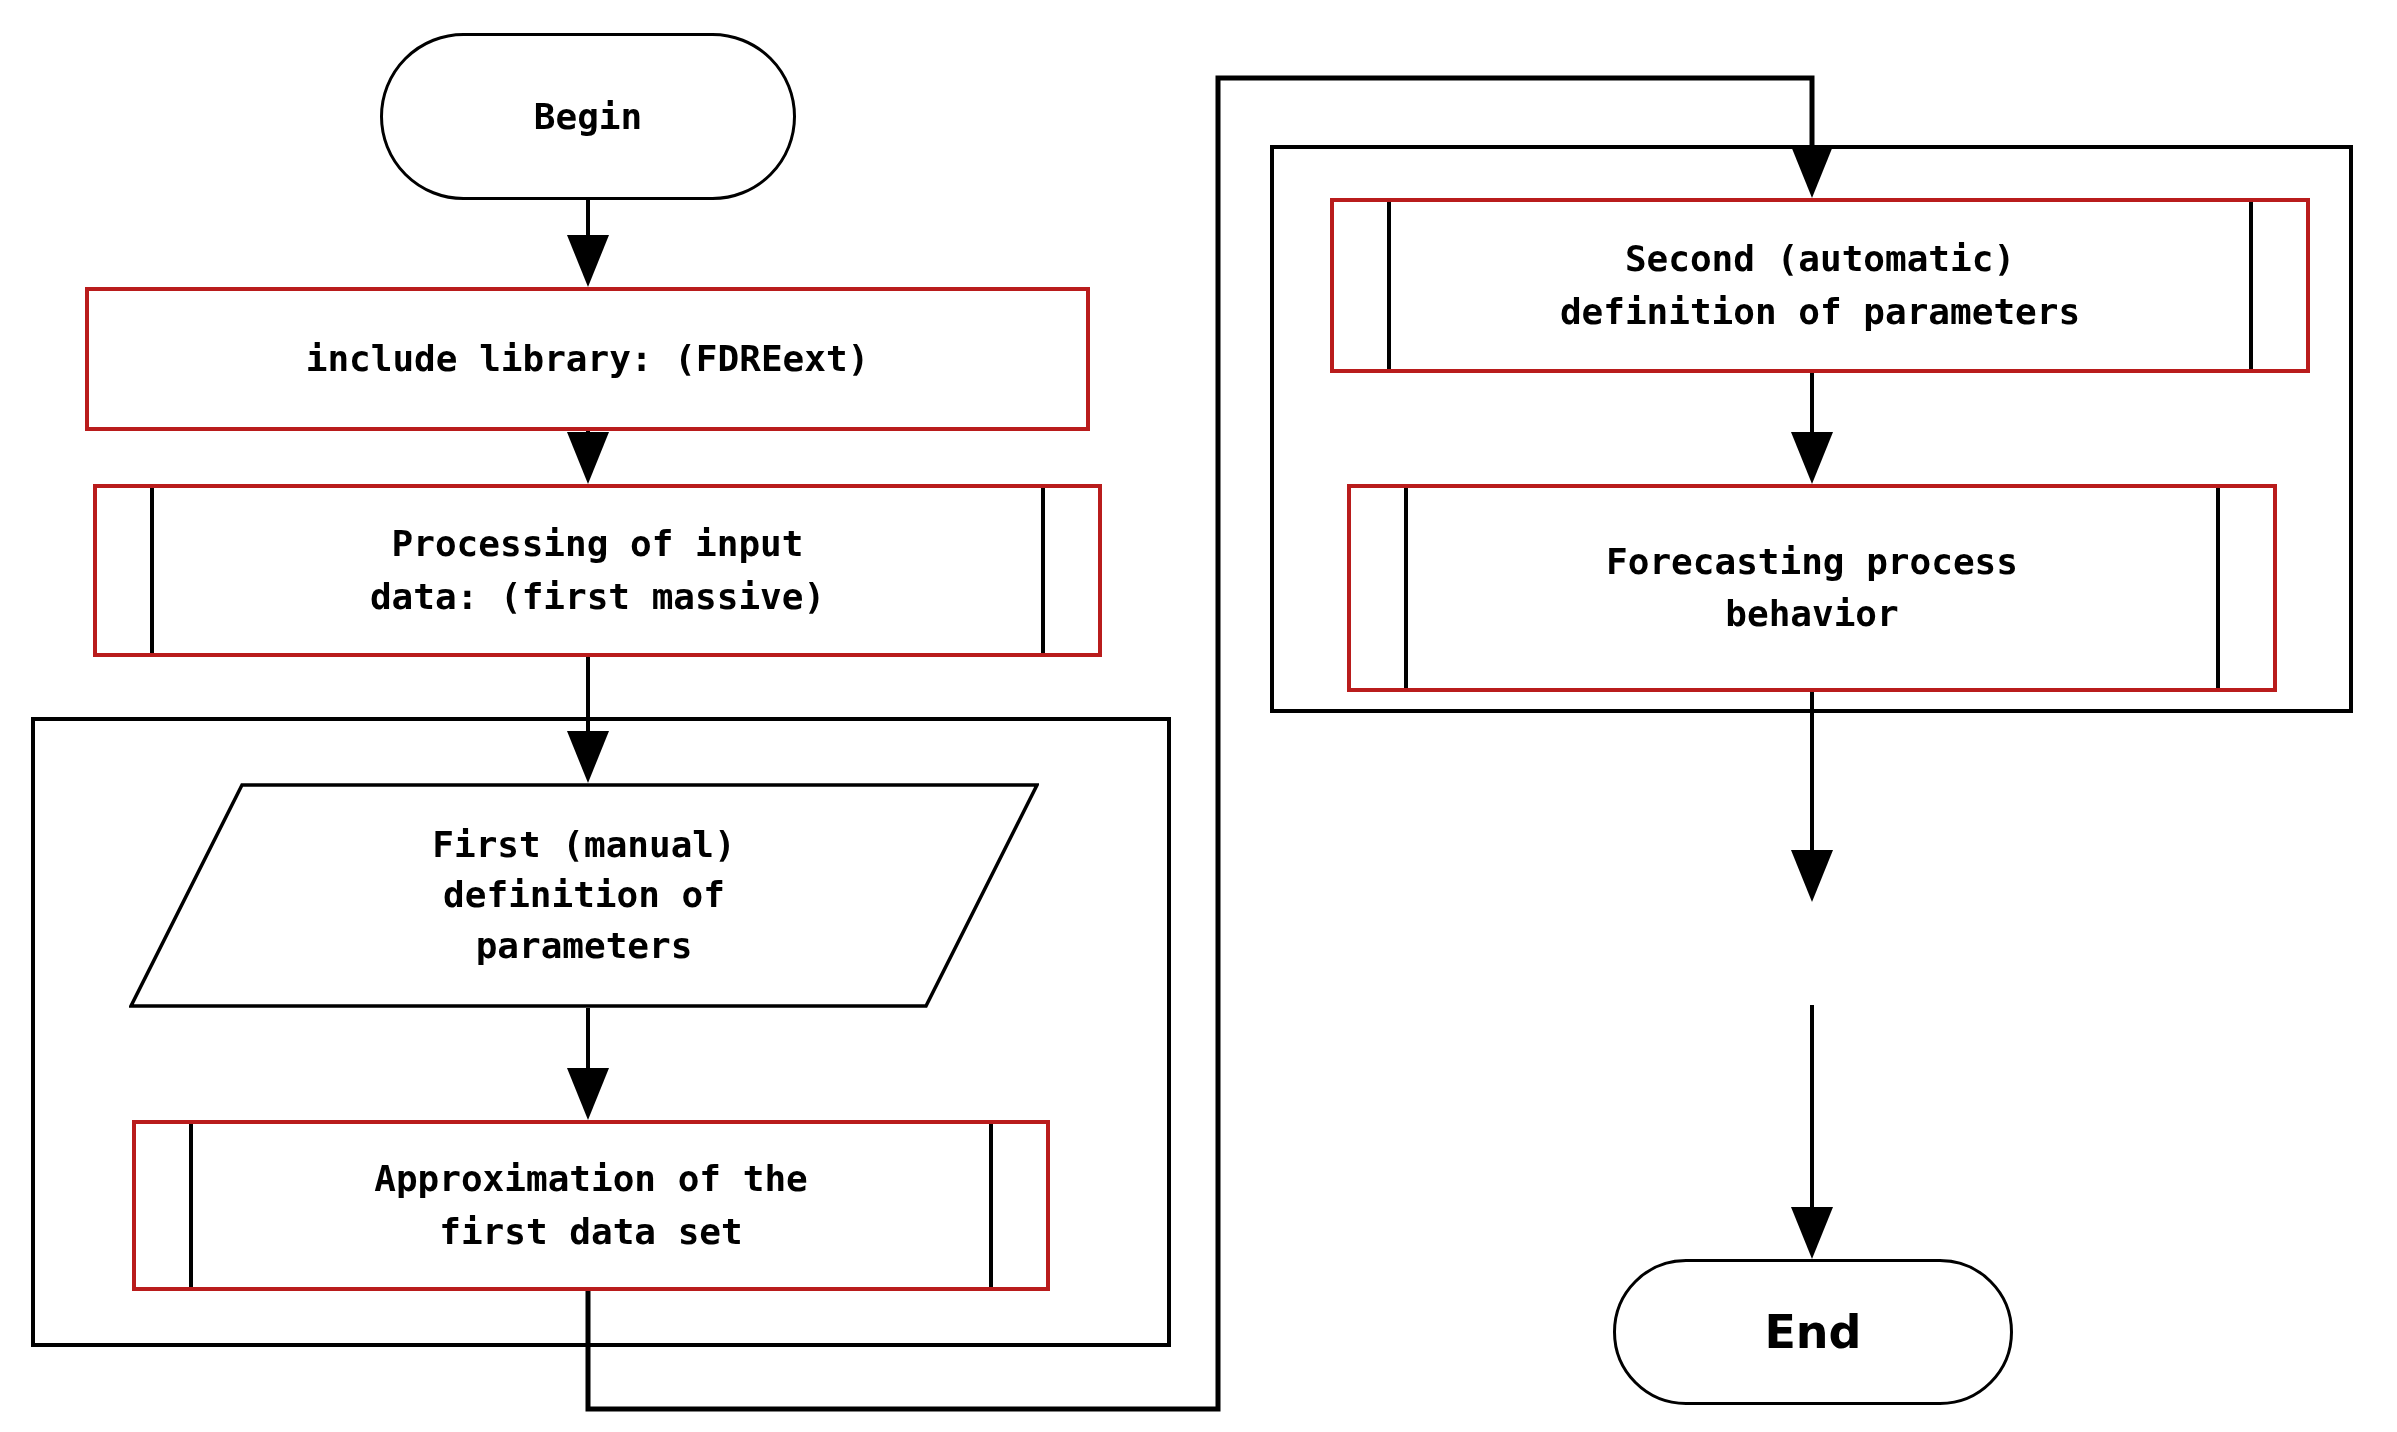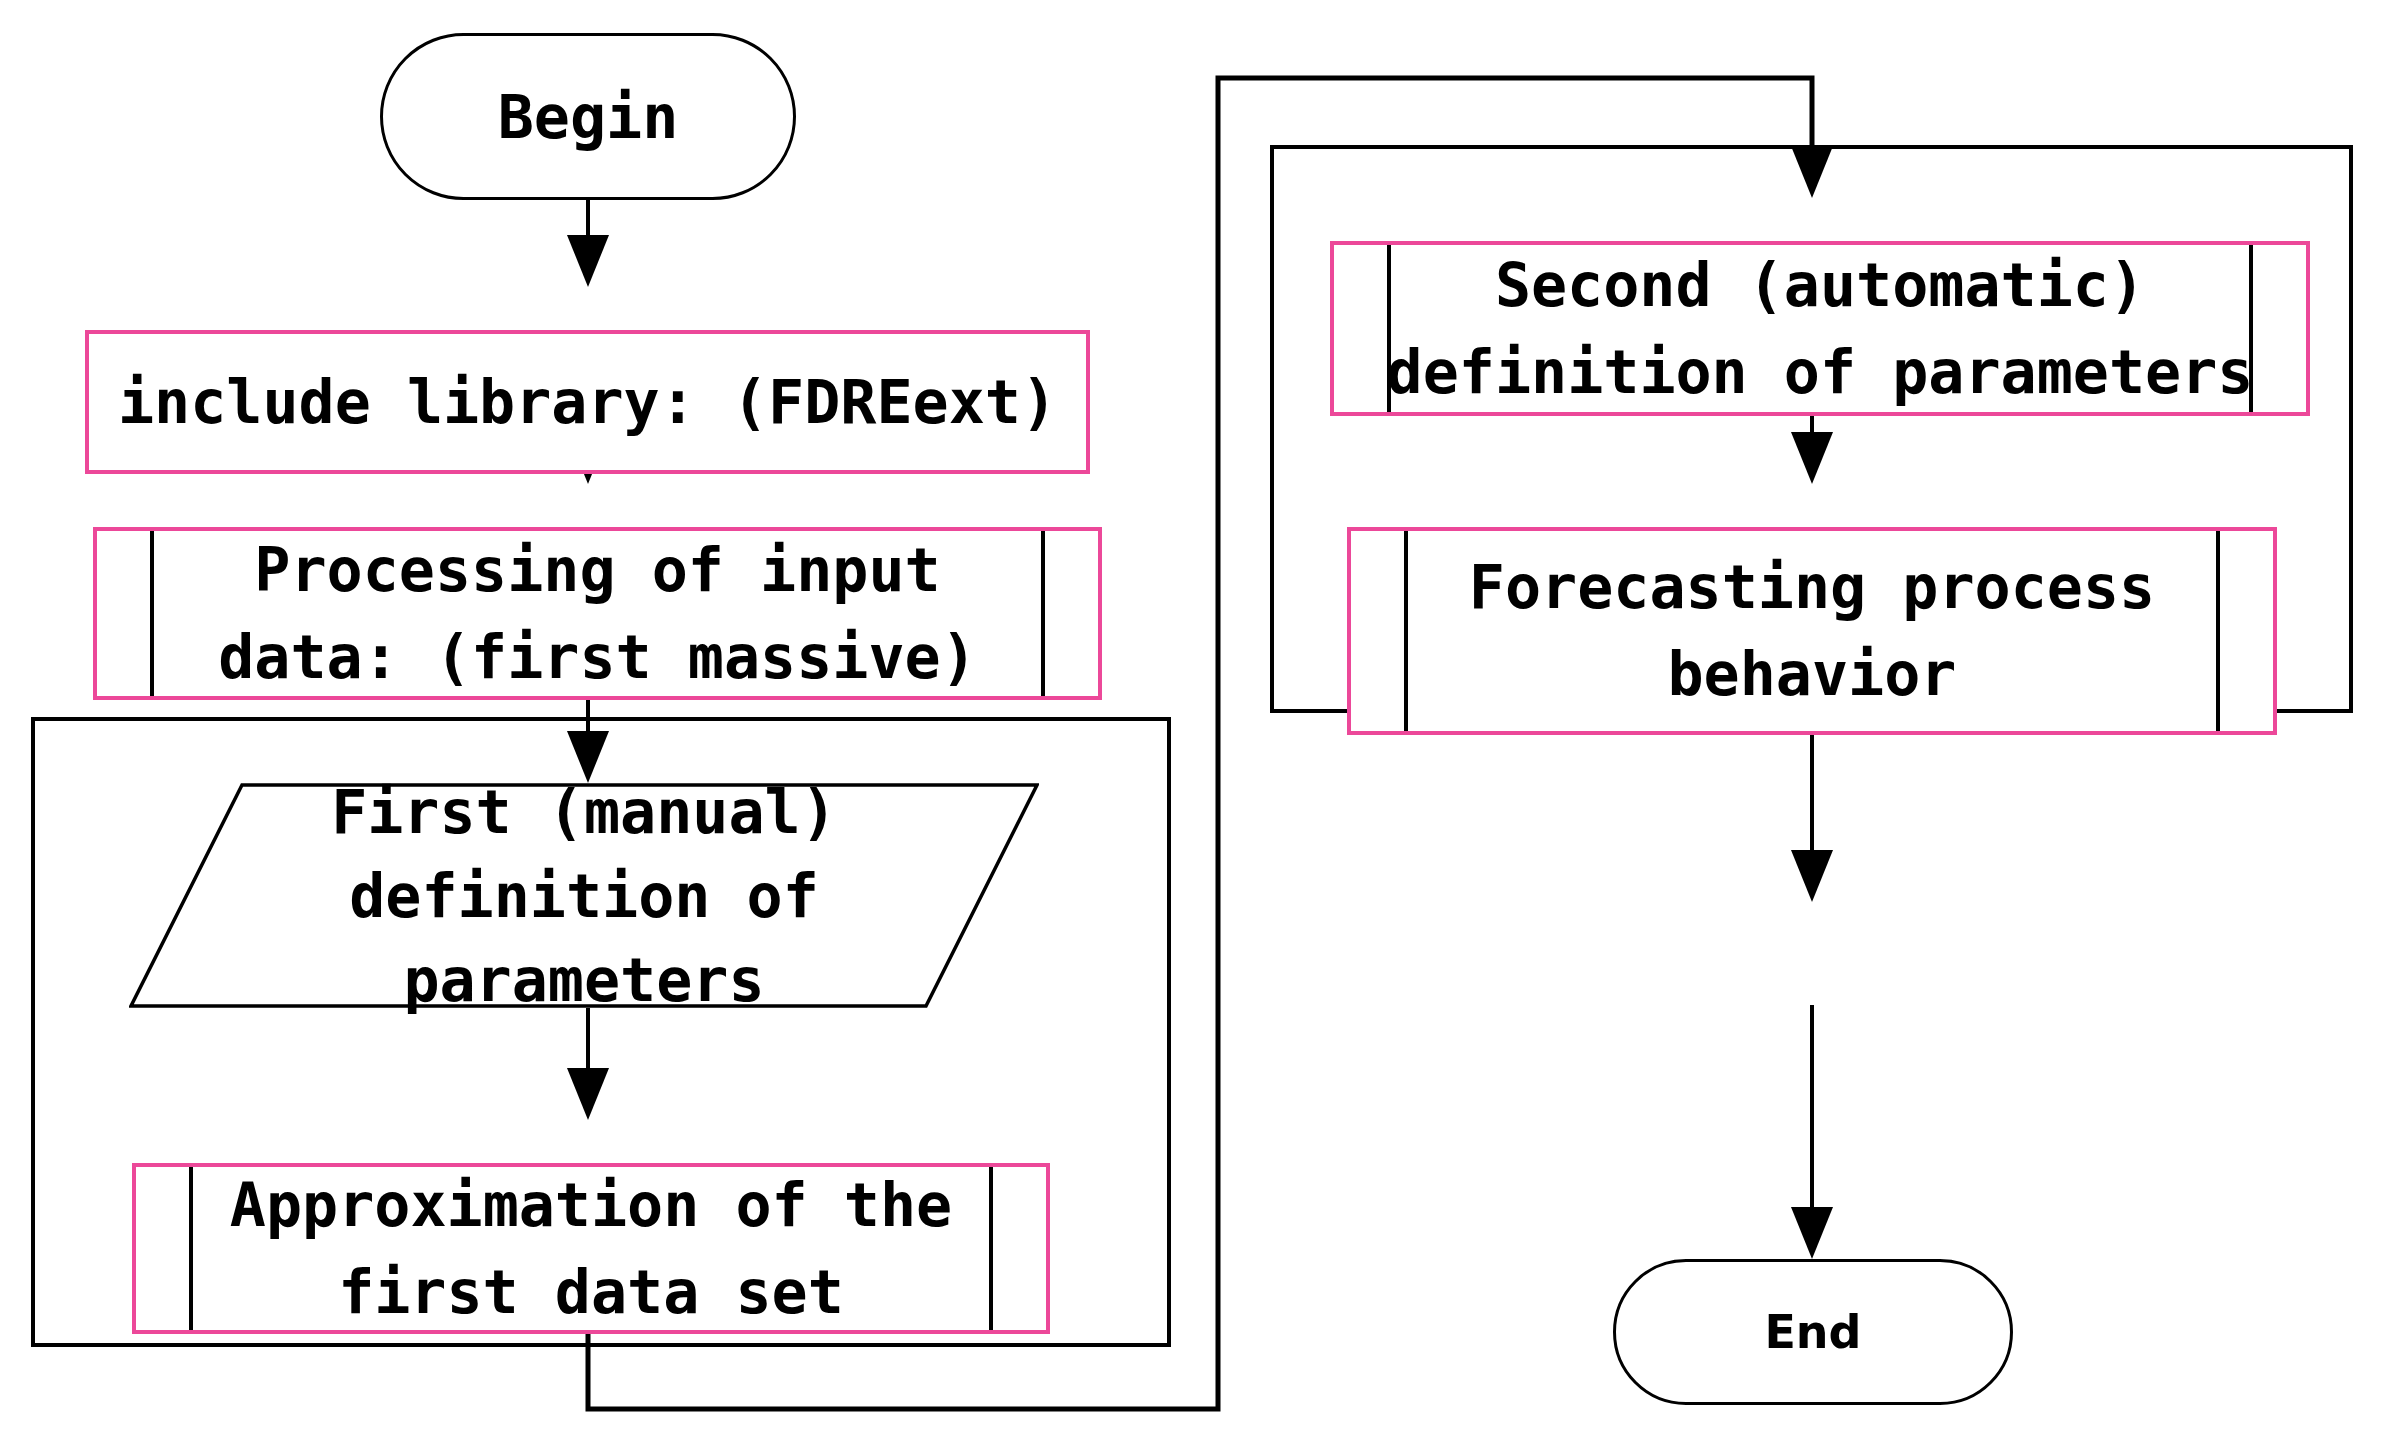--- a/index.html
+++ b/index.html
@@ -20,27 +20,27 @@
   }
   .node {
     position: absolute;
     box-sizing: border-box;
     display: flex;
     align-items: center;
     justify-content: center;
     background: #ffffff;
     z-index: 2;
   }
-  .rect        { border: 4px solid #ec4899; margin-top: 43px; }
+  .rect        { border: 4px solid #b91c1c; }
   .container   { border: 4px solid #000000; background: transparent; z-index: 0; }
   .terminator  { border: 3px solid #000000; }
   .label {
     white-space: pre-line;
     text-align: center;
-    font-size: 60px;
+    font-size: 36px;
     font-weight: bold;
     line-height: 1.45;
     letter-spacing: 0px;
   }
   .terminator .label { line-height: 1.1; }
   .end-label {
     font-family: "DejaVu Sans", "Liberation Sans", sans-serif;
     font-size: 46px;
     font-weight: 600;
   }

